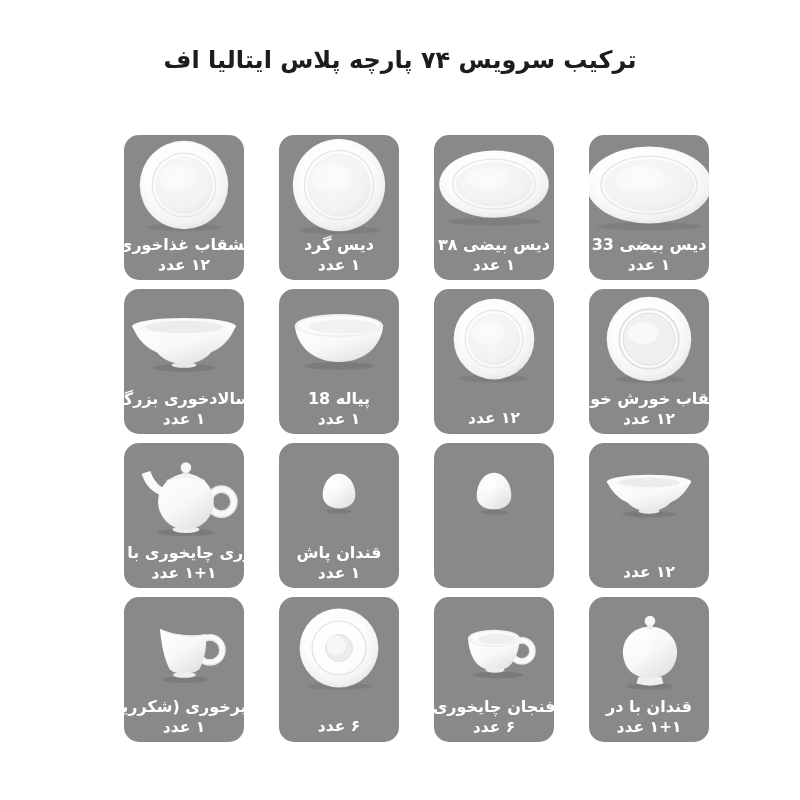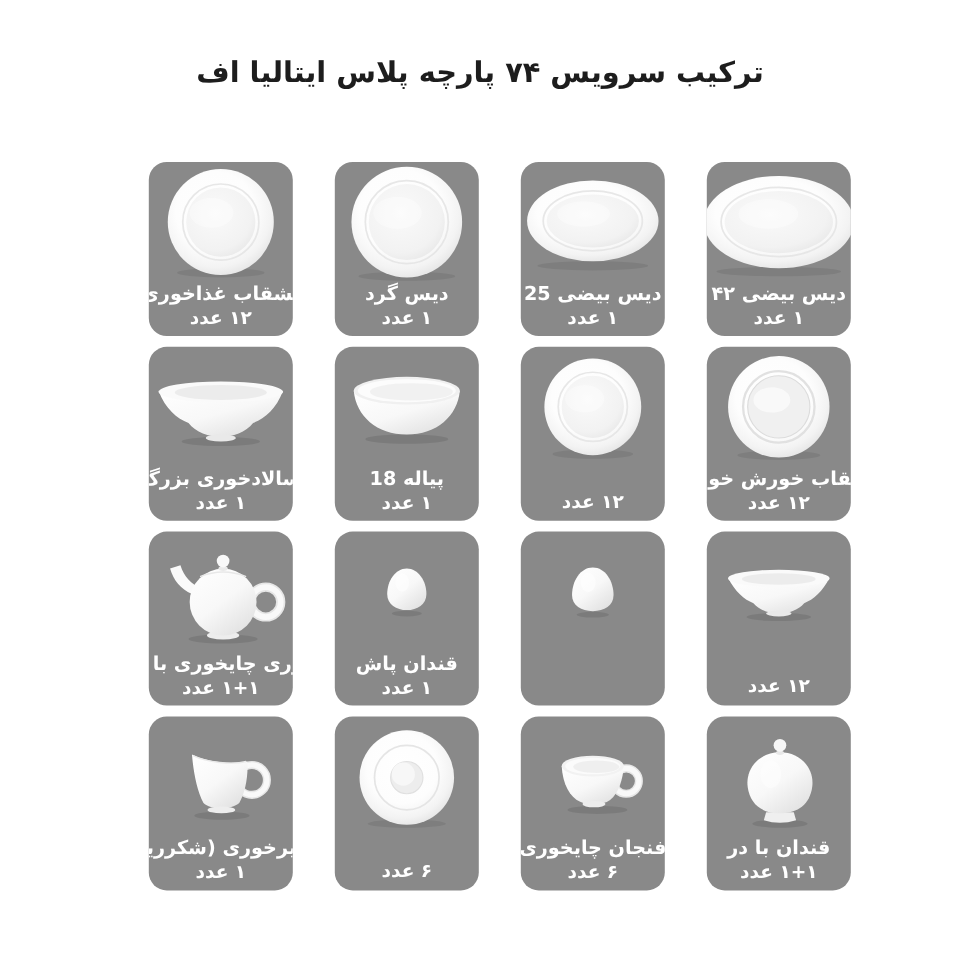--- a/index.html
+++ b/index.html
@@ -102,37 +102,37 @@
       <div class="art">
         <svg viewBox="0 0 148 102">
           <ellipse cx="74" cy="88" rx="48" ry="4" fill="#000" opacity="0.08"></ellipse>
           <ellipse cx="74" cy="49" rx="57" ry="35" fill="url(#gPlate)"></ellipse>
           <ellipse cx="74" cy="49" rx="43" ry="26" fill="none" stroke="#e4e4e4" stroke-width="1.5" opacity="0.9"></ellipse>
           <ellipse cx="74" cy="49" rx="40" ry="23" fill="url(#gWell)"></ellipse>
           <ellipse cx="66" cy="43" rx="23" ry="11" fill="#ffffff" opacity="0.35"></ellipse>
         </svg>
       </div>
       <div class="txt">
-        <div class="label">دیس بیضی 25</div>
+        <div class="label">دیس بیضی ۳۸</div>
         <div class="count">۱ عدد</div>
       </div>
     </div>
 
     <div class="cell">
       <div class="art">
         <svg viewBox="0 0 148 102">
           <ellipse cx="74" cy="93" rx="54" ry="4" fill="#000" opacity="0.08"></ellipse>
           <ellipse cx="74" cy="50" rx="65" ry="40" fill="url(#gPlate)"></ellipse>
           <ellipse cx="74" cy="50" rx="50" ry="30" fill="none" stroke="#e4e4e4" stroke-width="1.5" opacity="0.9"></ellipse>
           <ellipse cx="74" cy="50" rx="47" ry="27" fill="url(#gWell)"></ellipse>
           <ellipse cx="65" cy="43" rx="26" ry="13" fill="#ffffff" opacity="0.35"></ellipse>
         </svg>
       </div>
       <div class="txt">
-        <div class="label">دیس بیضی ۴۲</div>
+        <div class="label">دیس بیضی 33</div>
         <div class="count">۱ عدد</div>
       </div>
     </div>
 
     <div class="cell">
       <div class="art">
         <svg viewBox="0 0 148 102">
           <ellipse cx="74" cy="80" rx="34" ry="4" fill="#000" opacity="0.10"></ellipse>
           <path d="M20,36 C38,42 110,42 128,36 C122,52 112,60 102,64 C96,72 84,76 74,76 C64,76 52,72 46,64 C36,60 26,52 20,36 Z" fill="url(#gBody)"></path>
           <ellipse cx="74" cy="37" rx="54" ry="9" fill="#fafafa"></ellipse>

